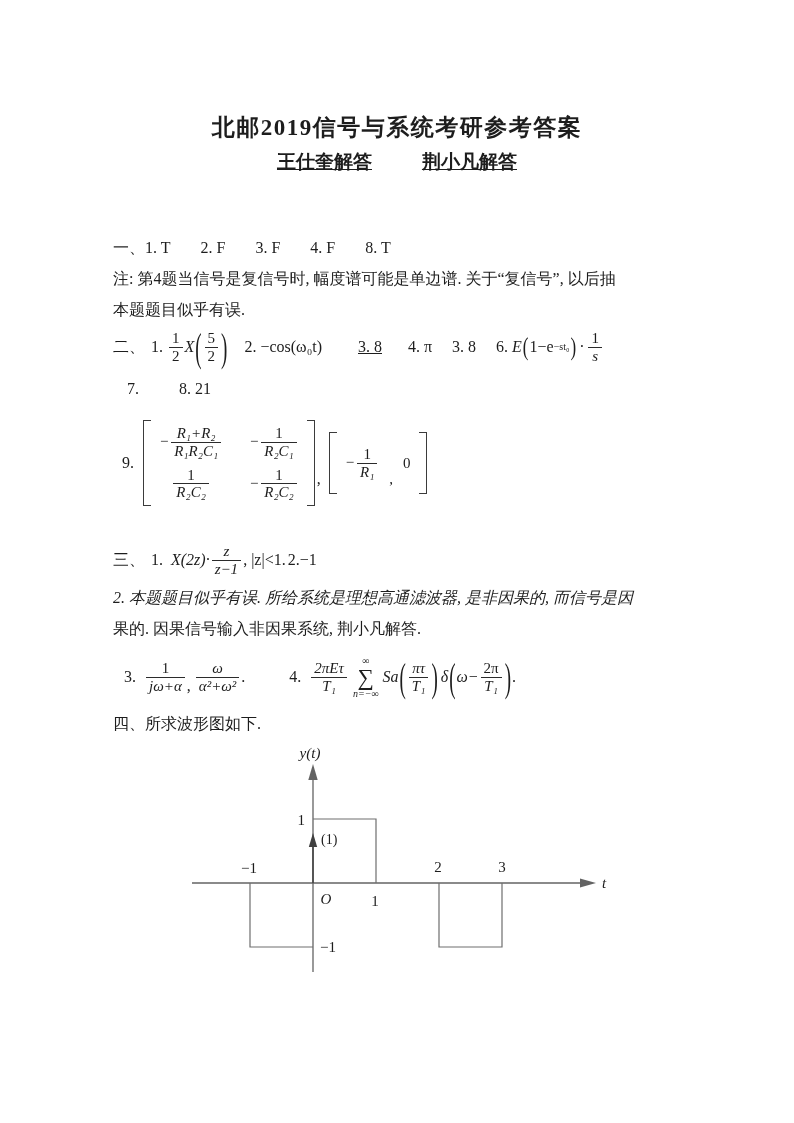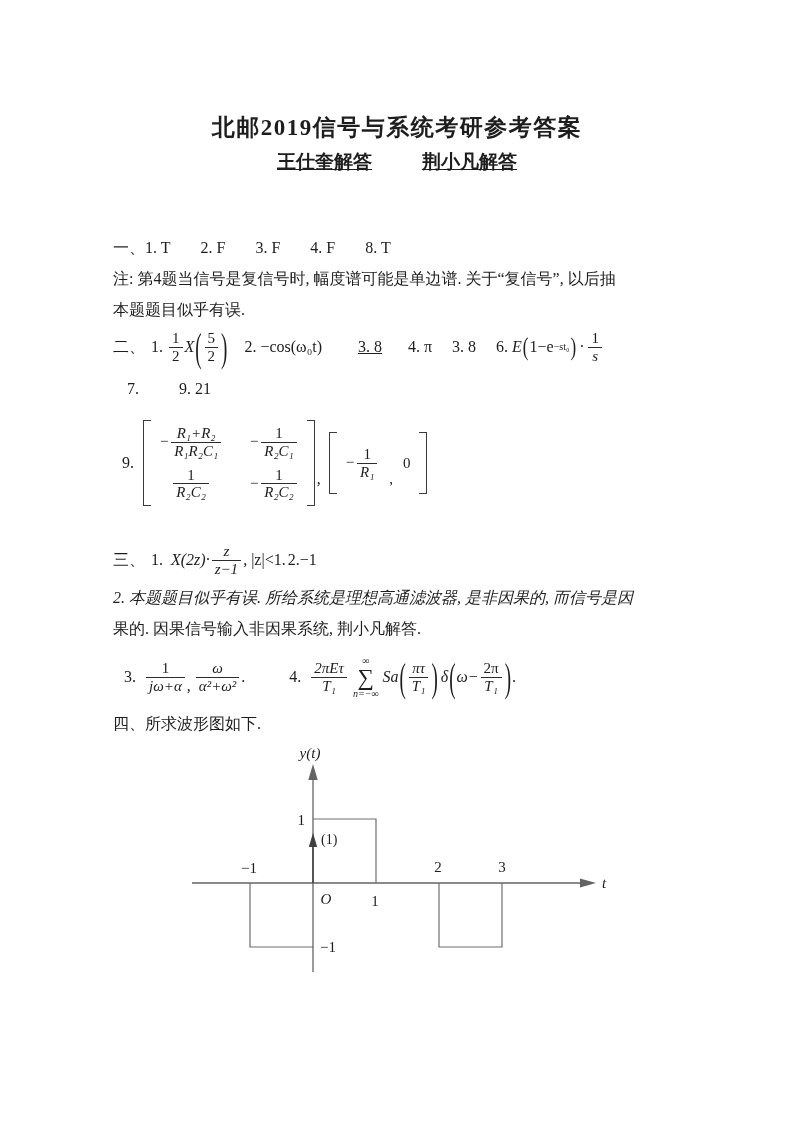--- a/index.html
+++ b/index.html
@@ -89,21 +89,21 @@
       <span style="margin:0 2px;">·</span>
       <span class="frac">
         <span class="num">1</span>
         <span class="den it">s</span>
       </span>
     </span>
   </div>
 
   <div class="abs bodyline row" style="left:127px;top:379px;">
     <span style="margin-right:8px;">7.</span>
-    <span style="margin-left:32px;">9. 21</span>
+    <span style="margin-left:32px;">8. 21</span>
   </div>
 
   <div class="abs row" style="left:122px;top:420px;font-size:16px;">
     <span style="margin-right:9px;">9.</span>
     <span class="mat">
       <span class="brk l"></span>
       <span class="cells">
         <span class="cell it"><span>−</span><span class="frac"><span class="num">R₁+R₂</span><span class="den">R₁R₂C₁</span></span></span>
         <span class="cell it"><span>−</span><span class="frac"><span class="num" style="font-style:normal;">1</span><span class="den">R₂C₁</span></span></span>
         <span class="cell it"><span></span><span class="frac"><span class="num" style="font-style:normal;">1</span><span class="den">R₂C₂</span></span></span>

